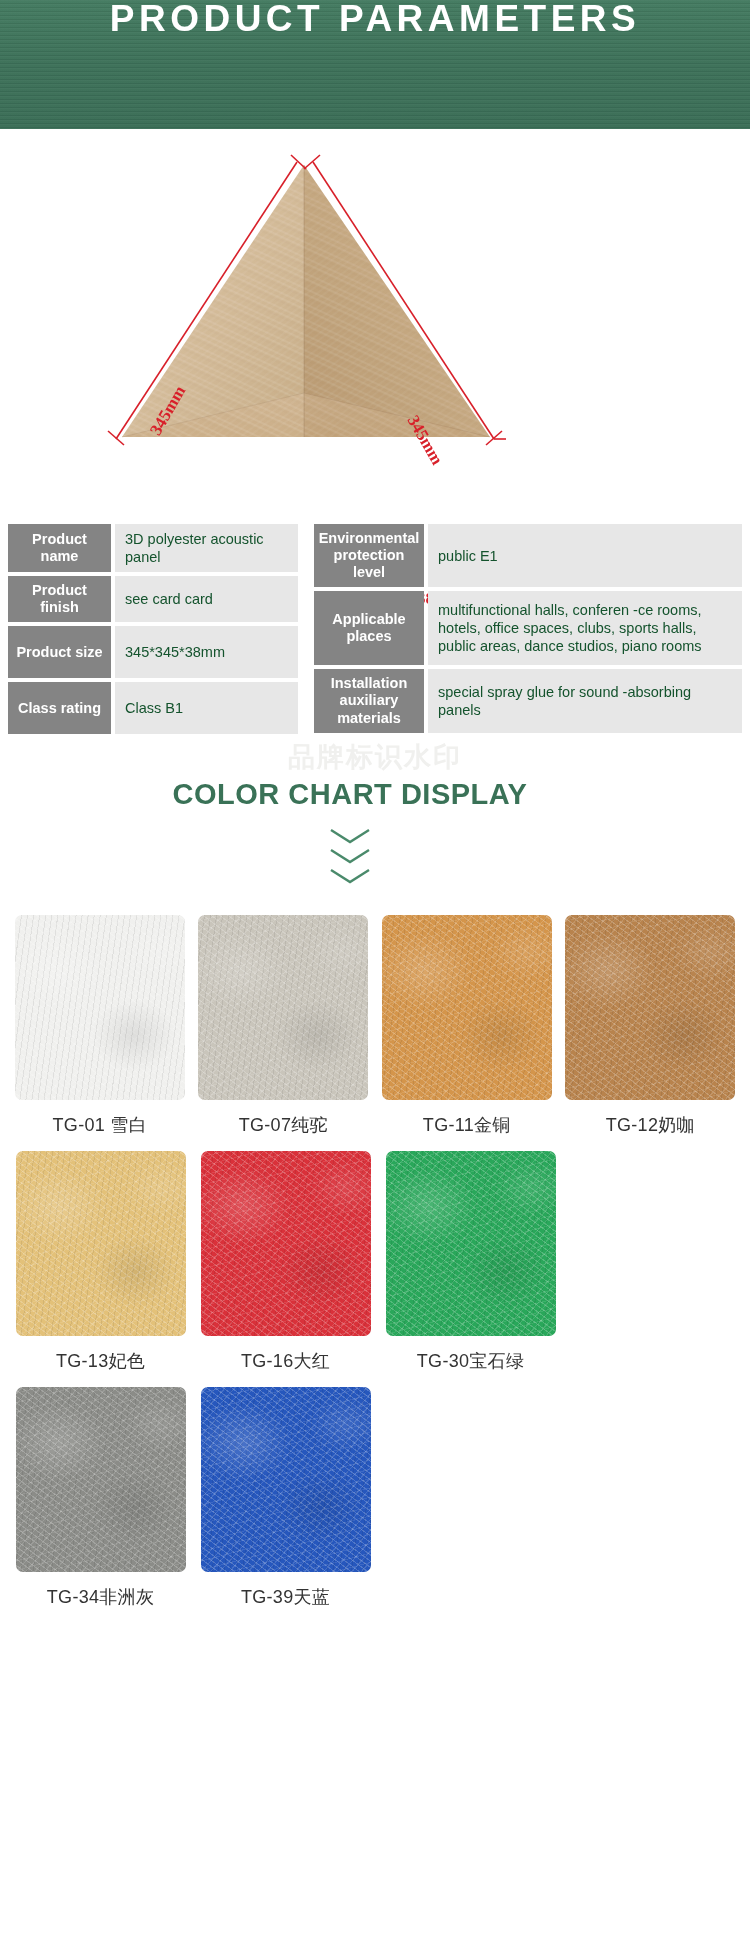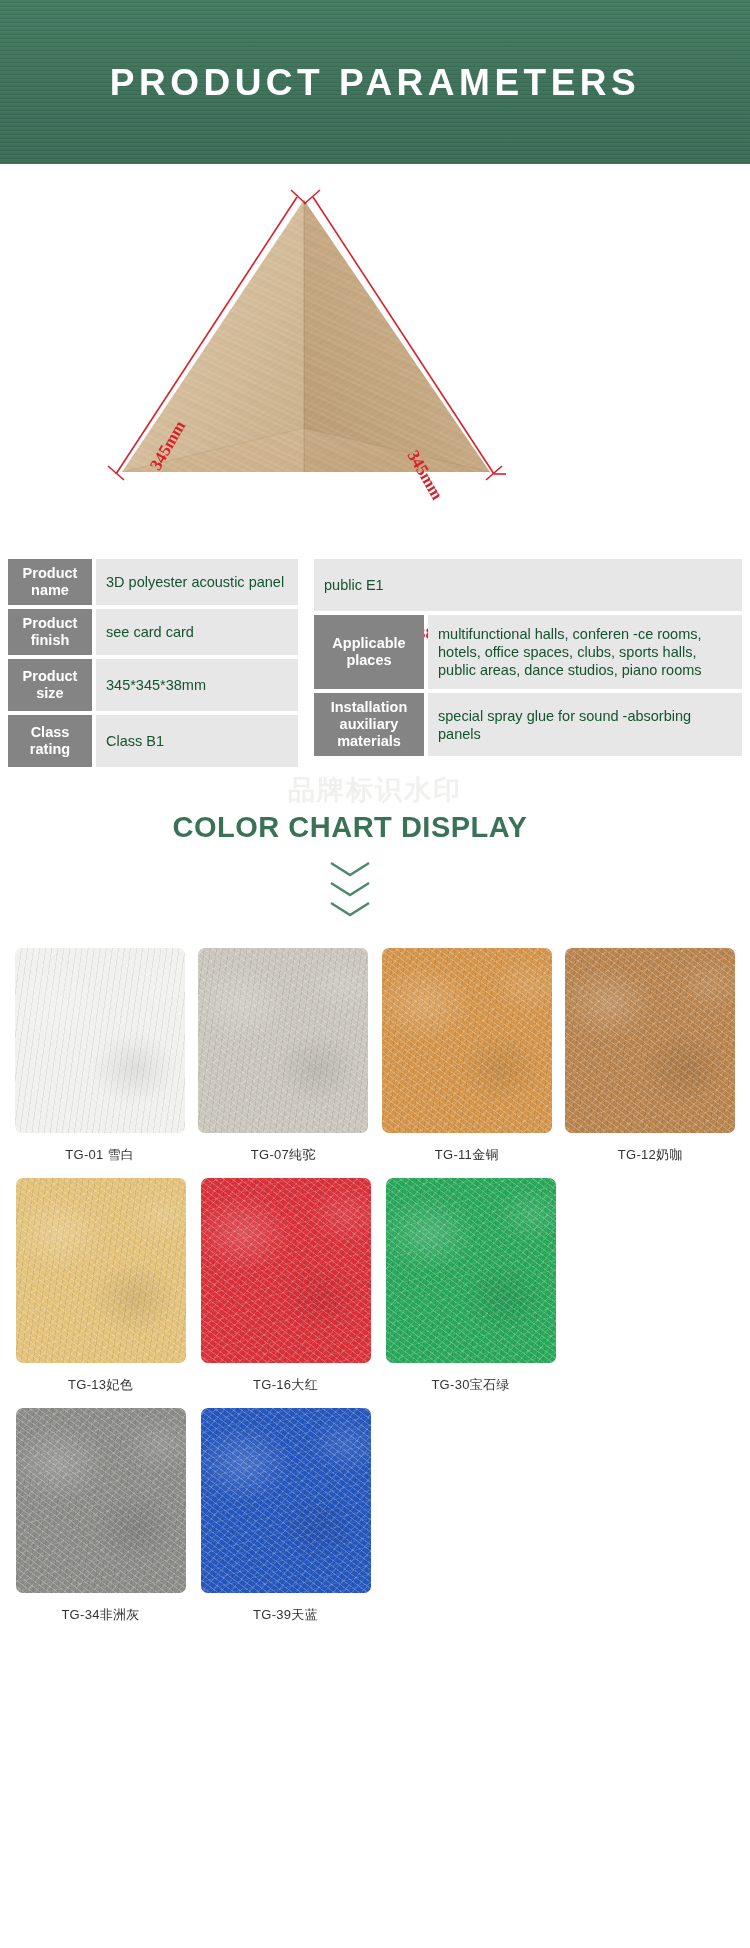--- a/index.html
+++ b/index.html
@@ -6,28 +6,28 @@
   body {
     width:750px; height:1948px;
     background:#ffffff;
     font-family:"Liberation Sans","DejaVu Sans",sans-serif;
     overflow:hidden;
     position:relative;
   }
 
   
   .banner {
-    width:750px; height:164px;
+    width:750px; height:129px;
     background:
       repeating-linear-gradient(0deg,
         rgba(255,255,255,0.045) 0px, rgba(255,255,255,0.045) 1px,
         rgba(0,0,0,0.05) 1px, rgba(0,0,0,0.05) 2px,
         rgba(255,255,255,0.02) 2px, rgba(255,255,255,0.02) 4px),
       linear-gradient(180deg,#437a60 0%,#3c7058 50%,#3a6d56 100%);
-    display:flex; align-items:center; justify-content:center;
+    display:flex; align-items:flex-start; justify-content:center;
     position:relative;
   }
   .banner-title {
     color:#ffffff;
     font-size:37px;
     font-weight:bold;
     letter-spacing:4.5px;
     text-align:center;
     font-family:"Liberation Sans","DejaVu Sans",sans-serif;
     line-height:1;
@@ -77,21 +77,21 @@
   .spec-key {
     background:#848484;
     color:#ffffff;
     font-size:14.5px;
     font-weight:bold;
     display:flex; align-items:center; justify-content:center;
     text-align:center;
     padding:6px 4px;
     line-height:1.18;
   }
-  .spec-left .spec-key  { width:84px; }
+  .spec-left .spec-key  { width:103px; }
   .spec-right .spec-key { width:110px; }
   .spec-val {
     background:#e7e7e7;
     color:#14532d;
     font-size:14.5px;
     flex:1;
     display:flex; align-items:center;
     padding:6px 10px;
     line-height:1.25;
   }
@@ -166,21 +166,21 @@
   .swatch::after {
     content:"";
     position:absolute; inset:0;
     background:
       radial-gradient(ellipse 40% 30% at 25% 30%, rgba(255,255,255,0.16), transparent 70%),
       radial-gradient(ellipse 35% 28% at 70% 65%, rgba(0,0,0,0.08), transparent 70%),
       radial-gradient(ellipse 30% 22% at 85% 20%, rgba(255,255,255,0.10), transparent 70%);
   }
   .swatch-label {
     margin-top:13px;
-    font-size:13px;
+    font-size:18px;
     color:#333333;
     text-align:center;
     font-family:"Liberation Sans","DejaVu Sans",sans-serif;
     letter-spacing:0.3px;
   }
 </style>
 </head>
 <body>
 
 <div class="banner" style="background-color: rgb(60, 112, 88);">
@@ -269,20 +269,21 @@
       <div class="spec-val">345*345*38mm</div>
     </div>
     <div class="spec-row r-tall">
       <div class="spec-key">Class rating</div>
       <div class="spec-val">Class B1</div>
     </div>
   </div>
 
   <div class="spec-table spec-right">
     <div class="spec-row r-tall">
+      <div class="spec-key">Environmental protection level</div>
       <div class="spec-val">public E1</div>
     </div>
     <div class="spec-row r-xtall">
       <div class="spec-key">Applicable places</div>
       <div class="spec-val">multifunctional halls, conferen -ce rooms, hotels, office spaces, clubs, sports halls, public areas, dance studios, piano rooms</div>
     </div>
     <div class="spec-row r-tall">
       <div class="spec-key">Installation auxiliary materials</div>
       <div class="spec-val">special spray glue for sound -absorbing panels</div>
     </div>

